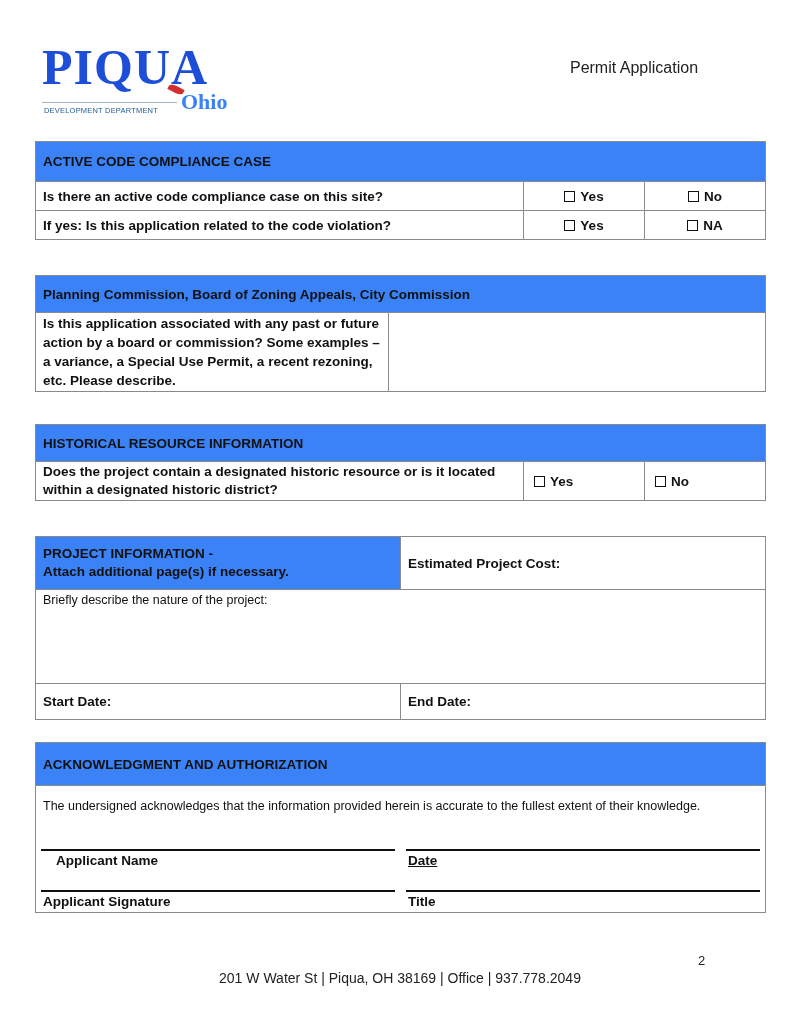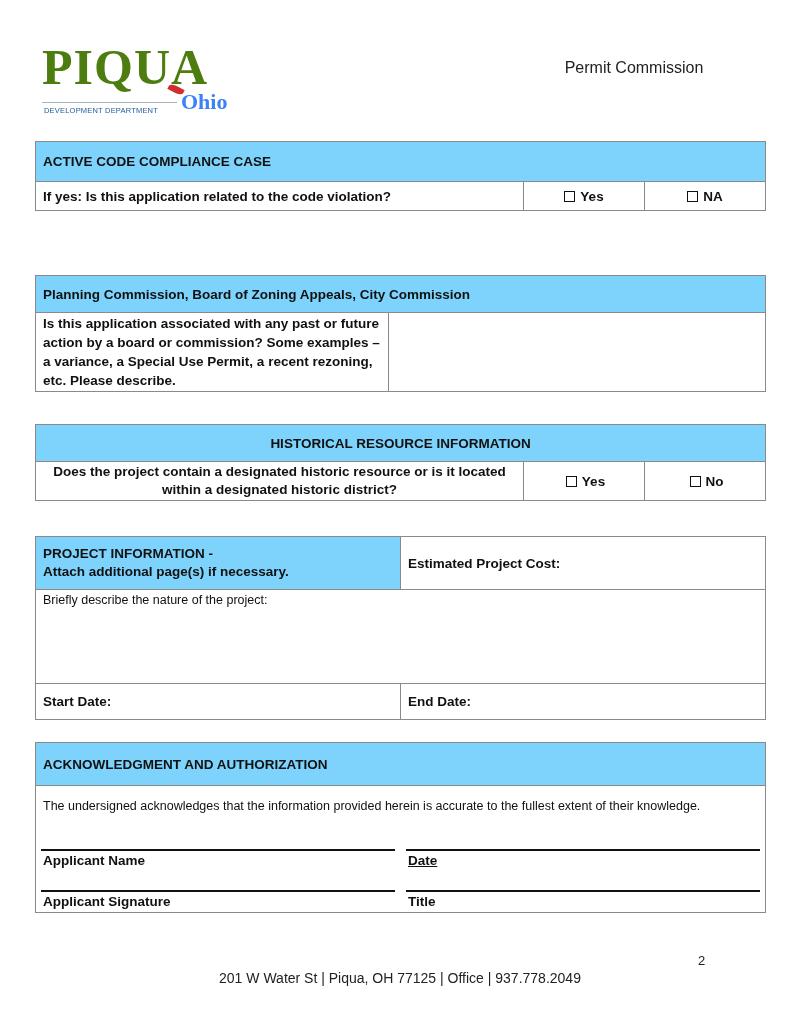--- a/index.html
+++ b/index.html
@@ -1,32 +1,32 @@
 <!DOCTYPE html>
 <html><head>
 <meta charset="utf-8">
 <style>
   * { box-sizing: border-box; margin: 0; padding: 0; }
   html, body { width: 800px; height: 1035px; background: #ffffff; }
   body { position: relative; font-family: "Liberation Sans", sans-serif; color: #111; font-size: 13px; }
 
   .logo { position: absolute; left: 40px; top: 42px; width: 200px; height: 70px; }
-  .logo-main { position: absolute; left: 2px; top: 0; font-family: "Liberation Serif", serif; font-weight: bold; font-size: 50px; letter-spacing: 1px; color: #4d7c0f; line-height: 50px; }
+  .logo-main { position: absolute; left: 2px; top: 0; font-family: "Liberation Serif", serif; font-weight: bold; font-size: 50px; letter-spacing: 1px; color: #1d4ed8; line-height: 50px; }
   .logo-feather { position: absolute; left: 128px; top: 44px; width: 16px; height: 7px; background: #d12f2f; border-radius: 50% 0 50% 0; transform: rotate(28deg); }
   .logo-rule { position: absolute; left: 2px; top: 60px; width: 135px; border-top: 1px solid #a9b3bd; }
   .logo-dept { position: absolute; left: 4px; top: 64px; font-size: 7.5px; color: #1f5a96; letter-spacing: 0.2px; }
   .logo-ohio { position: absolute; left: 141px; top: 47px; font-family: "Liberation Serif", serif; font-weight: bold; font-size: 22px; color: #3b82f6; }
 
   .header-right { position: absolute; right: 66px; top: 58px; text-align: center; width: 200px; }
   .header-right .l1 { font-size: 16px; color: #222; line-height: 20px; }
   .header-right .l2 { font-size: 16px; font-weight: bold; color: #111; line-height: 28px; }
 
   table.form { position: absolute; left: 35px; width: 730px; border-collapse: collapse; table-layout: fixed; }
   table.form td { border: 1px solid #8a8a8a; padding: 0 7px; vertical-align: middle; font-size: 13.5px; font-weight: bold; }
-  td.head { background: #7dd3fc; }
+  td.head { background: #3b82f6; }
   td.center { text-align: center; }
   .box { display: inline-block; width: 11px; height: 11px; border: 1.3px solid #111; vertical-align: -1px; margin-right: 5px; }
   td.normal { font-weight: normal !important; font-size: 12.5px !important; vertical-align: top !important; padding-top: 3px !important; }
 
   .ack-text { font-weight: normal; font-size: 12.5px; }
   .sig-wrap { position: relative; height: 100%; }
   .sig-line { position: absolute; border-top: 2px solid #111; }
   .sig-label { position: absolute; font-weight: bold; font-size: 13.5px; }
 
   .page-num { position: absolute; left: 698px; top: 953px; font-size: 13px; color: #222; }
@@ -37,32 +37,37 @@
 
 <div class="logo">
   <div class="logo-main">PIQUA</div>
   <div class="logo-feather"></div>
   <div class="logo-rule"></div>
   <div class="logo-dept">DEVELOPMENT DEPARTMENT</div>
   <div class="logo-ohio">Ohio</div>
 </div>
 
 <div class="header-right">
-  <div class="l1">Permit Commission</div>
+  <div class="l1">Permit Application</div>
 </div>
 
 <table class="form" style="top:141px;">
   <colgroup>
       <col style="width:488px">
       <col style="width:121px">
       <col style="width:121px">
     </colgroup>
   <tbody>
       <tr style="height:40px;">
     <td class="head" colspan="3">ACTIVE CODE COMPLIANCE CASE</td>
+  </tr>
+  <tr style="height:29px;">
+    <td>Is there an active code compliance case on this site?</td>
+    <td class="center"><span class="box"></span><span>Yes</span></td>
+    <td class="center"><span class="box"></span><span>No</span></td>
   </tr>
   <tr style="height:29px;">
     <td>If yes: Is this application related to the code violation?</td>
     <td class="center"><span class="box"></span><span>Yes</span></td>
     <td class="center"><span class="box"></span><span>NA</span></td>
   </tr>
 </tbody>
   </table>
 
 <table class="form" style="top:275px;padding-left:16px;">
@@ -74,21 +79,21 @@
       <tr style="height:37px;">
     <td class="head" colspan="2" style="font-weight:bold;">Planning Commission, Board of Zoning Appeals, City Commission</td>
   </tr>
   <tr style="height:77px;">
     <td style="line-height:19px; padding-top:1px; padding-bottom:1px;">Is this application associated with any past or future action by a board or commission? Some examples – a variance, a Special Use Permit, a recent rezoning, etc. Please describe.</td>
     <td></td>
   </tr>
 </tbody>
   </table>
 
-<table class="form" style="top:424px;text-align:center;">
+<table class="form" style="top:424px;">
   <colgroup>
       <col style="width:488px">
       <col style="width:121px">
       <col style="width:121px">
     </colgroup>
   <tbody>
       <tr style="height:37px;">
     <td class="head" colspan="3">HISTORICAL RESOURCE INFORMATION</td>
   </tr>
   <tr style="height:39px;">
@@ -128,27 +133,27 @@
     </colgroup>
   <tbody>
       <tr style="height:43px;">
     <td class="head">ACKNOWLEDGMENT AND AUTHORIZATION</td>
   </tr>
   <tr style="height:126px;">
     <td style="padding:0; vertical-align:top;">
       <div class="sig-wrap" style="height:126px;">
         <div class="ack-text" style="position:absolute; left:7px; top:13px;">The undersigned acknowledges that the information provided herein is accurate to the fullest extent of their knowledge.</div>
         <div class="sig-line" style="left:5px; width:354px; top:63px;"></div>
-        <div class="sig-label" style="left:7px; top:67px;">Applicant Name</div>
+        <div class="sig-label" style="left:20px; top:67px;">Applicant Name</div>
         <div class="sig-line" style="left:370px; width:354px; top:63px;"></div>
         <div class="sig-label" style="left:372px; top:67px;text-decoration:underline;">Date</div>
         <div class="sig-line" style="left:5px; width:354px; top:104px;"></div>
         <div class="sig-label" style="left:7px; top:108px;">Applicant Signature</div>
         <div class="sig-line" style="left:370px; width:354px; top:104px;"></div>
         <div class="sig-label" style="left:372px; top:108px;">Title</div>
       </div>
     </td>
   </tr>
 </tbody>
   </table>
 
 <div class="page-num">2</div>
-<div class="footer">201 W Water St | Piqua, OH 77125 | Office | 937.778.2049</div>
+<div class="footer">201 W Water St | Piqua, OH 38169 | Office | 937.778.2049</div>
 
 </body></html>

